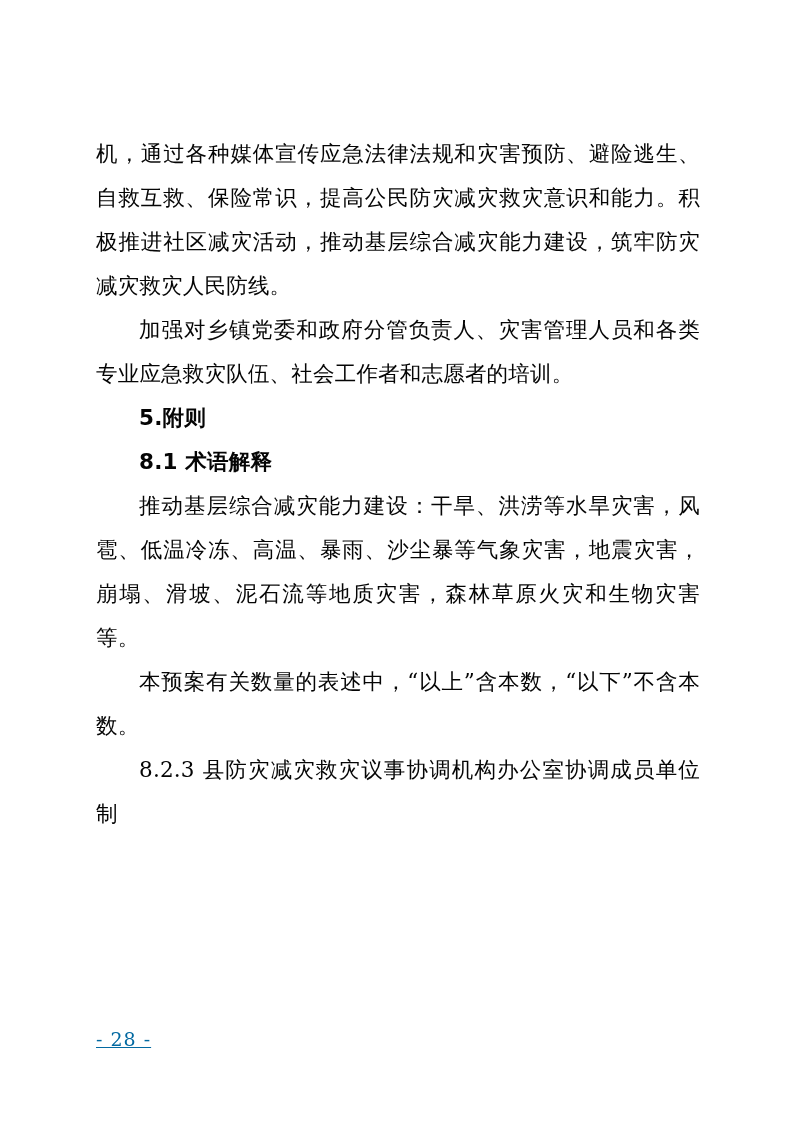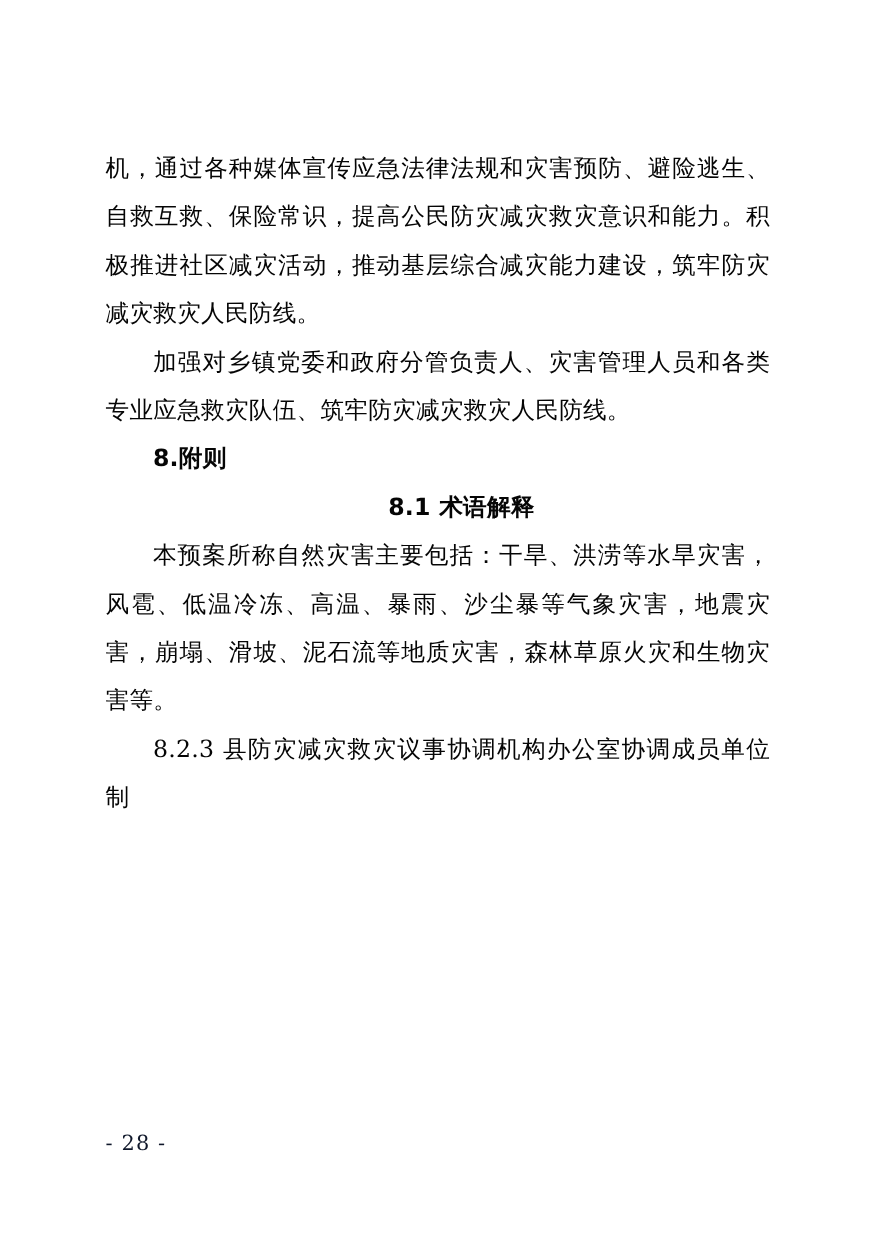--- a/index.html
+++ b/index.html
@@ -44,50 +44,51 @@
     letter-spacing: 0.2px;
   }
   .subheading {
     margin: 0;
     font-size: 21.5px;
     line-height: 44px;
     font-weight: bold;
     text-indent: 43px;
     font-family: "DejaVu Sans", "Liberation Sans", sans-serif;
     letter-spacing: 0.2px;
-    text-align: center;
   }
   .footer {
     position: absolute;
     left: 96px;
     top: 1028px;
     width: 604px;
     text-align: left;
     font-size: 19px;
     font-family: "DejaVu Serif", "Liberation Serif", serif;
     letter-spacing: 1px;
-    color: #0f172a;
+    color: #0369a1;
+    text-decoration: underline;
   }
 </style>
 </head>
 <body>
 
 <div class="page">
   <div class="content">
 
     <p class="body">机，通过各种媒体宣传应急法律法规和灾害预防、避险逃生、自救互救、保险常识，提高公民防灾减灾救灾意识和能力。积极推进社区减灾活动，推动基层综合减灾能力建设，筑牢防灾减灾救灾人民防线。</p>
 
-    <p class="body indent">加强对乡镇党委和政府分管负责人、灾害管理人员和各类专业应急救灾队伍、筑牢防灾减灾救灾人民防线。</p>
+    <p class="body indent">加强对乡镇党委和政府分管负责人、灾害管理人员和各类专业应急救灾队伍、社会工作者和志愿者的培训。</p>
 
-    <h2 class="heading">8.附则</h2>
+    <h2 class="heading">5.附则</h2>
 
     <h3 class="subheading">8.1 术语解释</h3>
 
-    <p class="body indent">本预案所称自然灾害主要包括：干旱、洪涝等水旱灾害，风雹、低温冷冻、高温、暴雨、沙尘暴等气象灾害，地震灾害，崩塌、滑坡、泥石流等地质灾害，森林草原火灾和生物灾害等。</p>
+    <p class="body indent">推动基层综合减灾能力建设：干旱、洪涝等水旱灾害，风雹、低温冷冻、高温、暴雨、沙尘暴等气象灾害，地震灾害，崩塌、滑坡、泥石流等地质灾害，森林草原火灾和生物灾害等。</p>
 
+    <p class="body indent">本预案有关数量的表述中，“以上”含本数，“以下”不含本数。</p>
 
 
 
 
     <p class="body indent">8.2.3 县防灾减灾救灾议事协调机构办公室协调成员单位制</p>
 
   </div>
 
   <div class="footer">- 28 -</div>
 </div>

